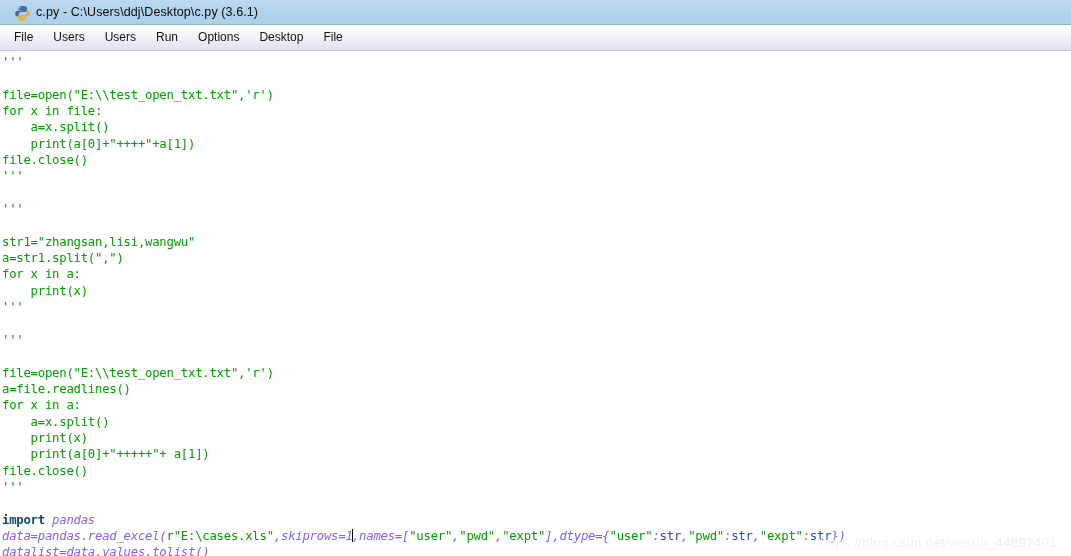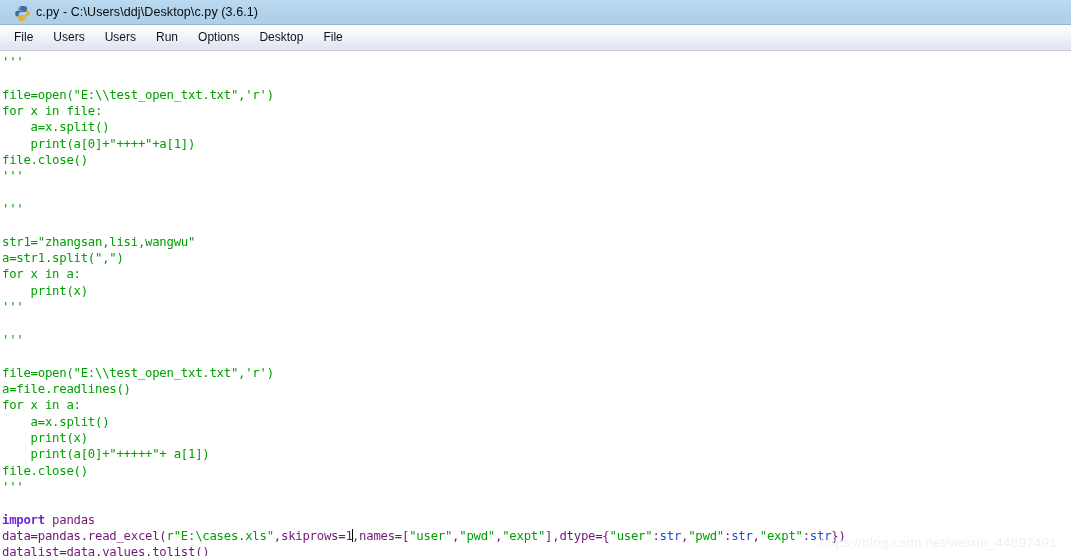--- a/index.html
+++ b/index.html
@@ -78,23 +78,23 @@
     line-height: 16.35px;
     white-space: pre;
     color: #000000;
     letter-spacing: -0.25px;
   }
   .line {
     height: 16.35px;
     white-space: pre;
   }
   .str   { color: #00a000; }
-  .kw    { color: #6d28d9; font-weight: bold; margin-top: 40px; }
+  .kw    { color: #0c4a6e; font-weight: bold; margin-top: 40px; }
   .bi    { color: #1d4ed8; }
-  .def   { color: #701a75; }
+  .def   { color: #8b5cf6; font-style: italic; }
 
   
   .caret {
     display: inline-block;
     width: 0px;
     height: 13px;
     border-left: 1.6px solid #000000;
     vertical-align: -2px;
     margin: 0 -0.8px;
   }

